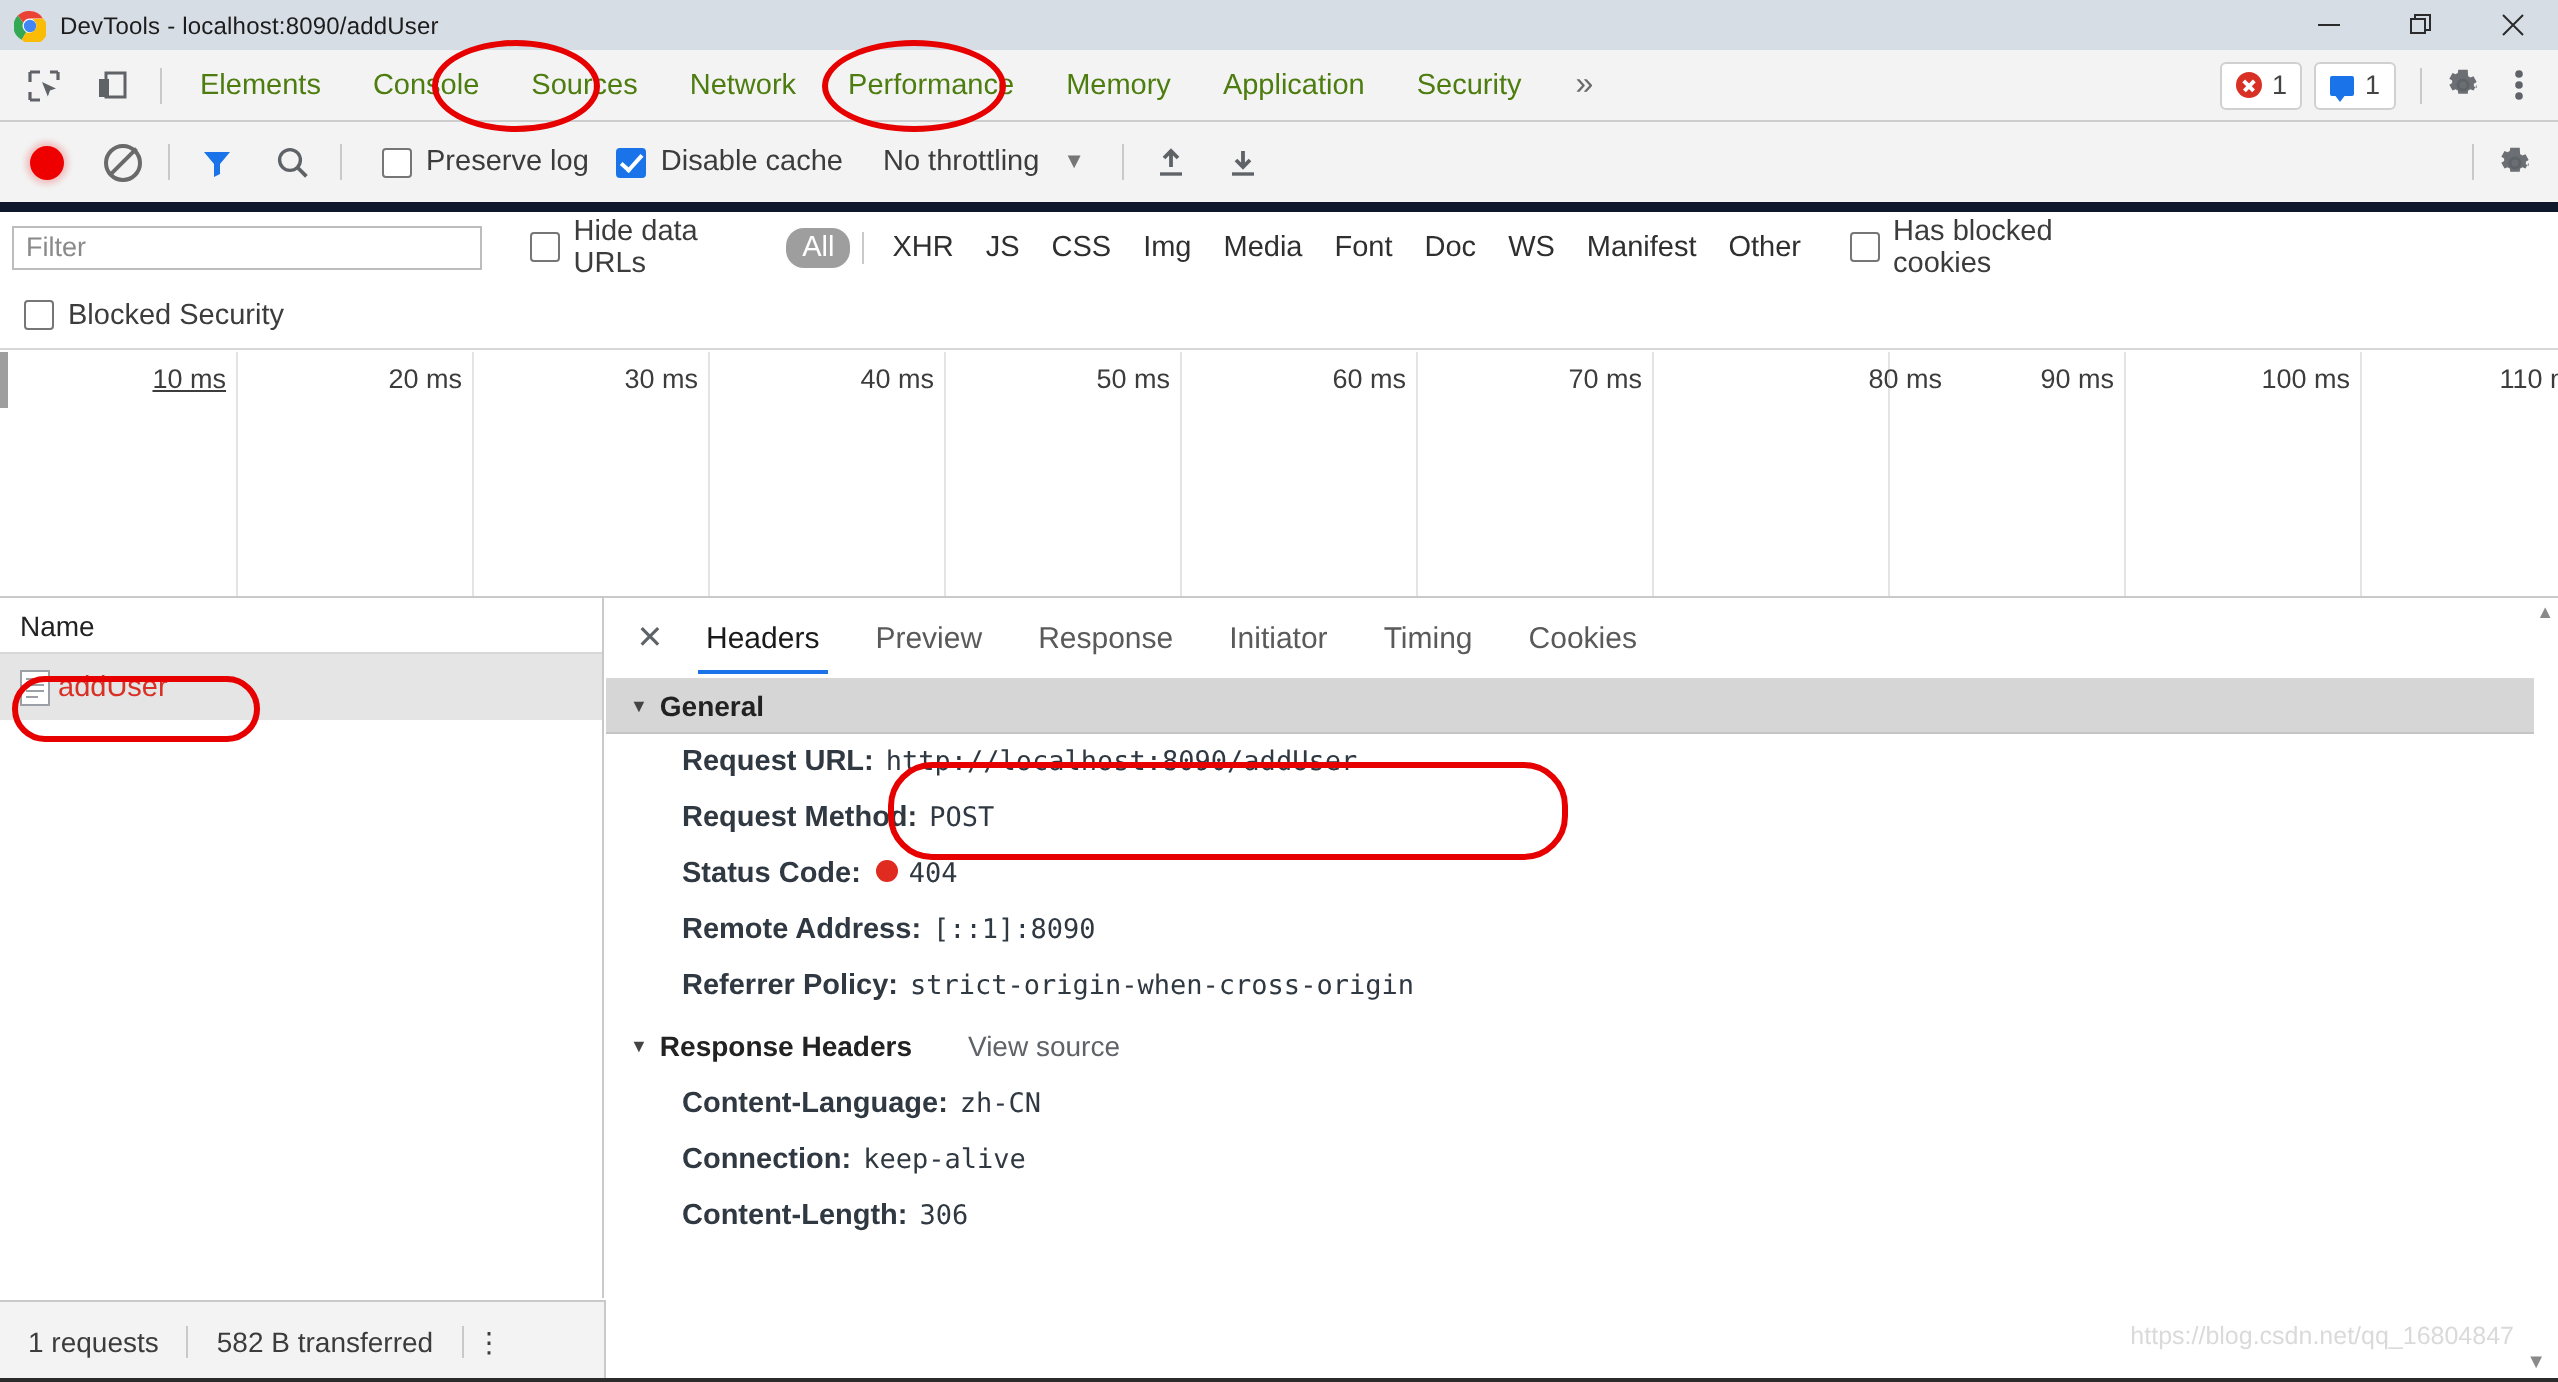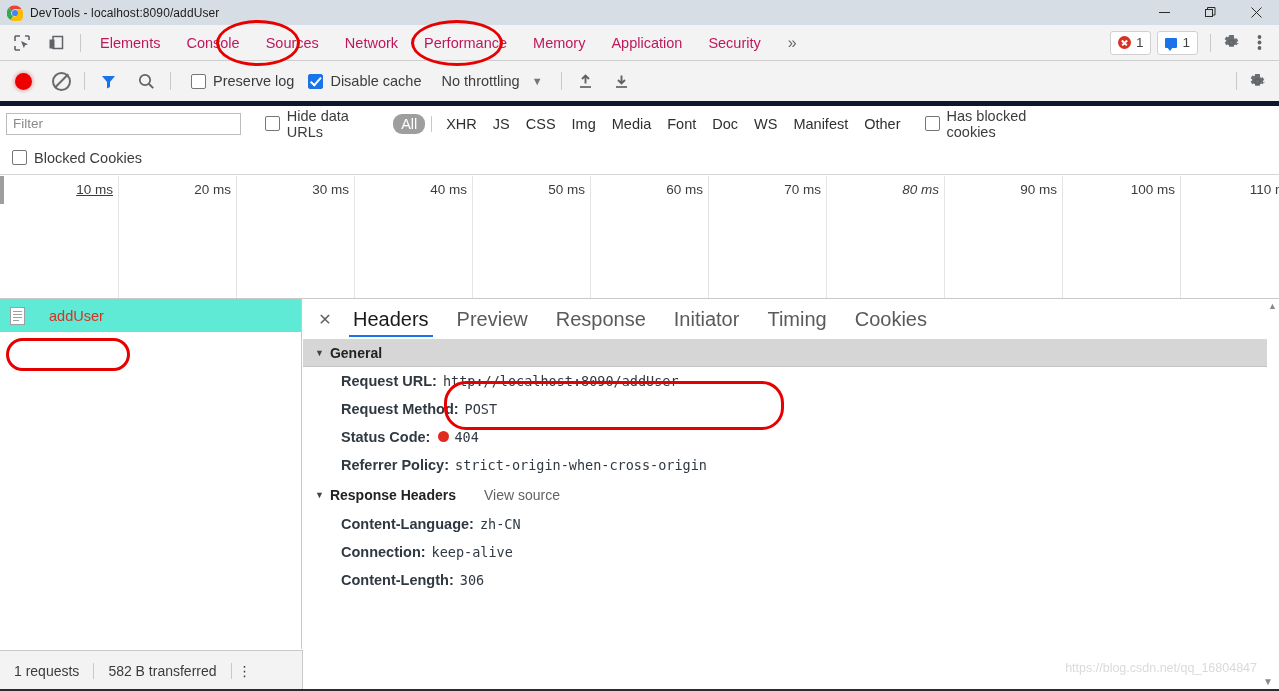--- a/index.html
+++ b/index.html
@@ -26,21 +26,21 @@
   
   .tabbar {
     position: absolute; left: 0; top: 25px; width: 1279px; height: 36px;
     background: #f3f3f3; border-bottom: 1px solid #cdcdcd;
     display: flex; align-items: center;
   }
   .icon-btn { width: 28px; height: 28px; display: flex; align-items: center; justify-content: center; }
   .tb-sep { width: 1px; height: 18px; background: #c9c9c9; margin: 0 6px; }
   .tabs { display: flex; align-items: center; height: 36px; }
   .tab {
-    font-size: 14.5px; color: #be185d; padding: 0 13px; height: 36px;
+    font-size: 14.5px; color: #4d7c0f; padding: 0 13px; height: 36px;
     display: flex; align-items: center; white-space: nowrap;
   }
   .tab.more { font-size: 16px; color: #6b6b6b; padding: 0 14px; }
   .tabbar-right { margin-left: auto; display: flex; align-items: center; padding-right: 6px; }
   .badge {
     display: flex; align-items: center; gap: 5px; border: 1px solid #d0d0d0; border-radius: 3px;
     height: 24px; padding: 0 7px; margin-right: 6px; background: #fff; font-size: 13.5px; color: #444;
   }
   .dot-err { width: 13px; height: 13px; border-radius: 50%; background: #d93025; position: relative; }
   .dot-err::before, .dot-err::after {
@@ -109,41 +109,41 @@
   
   .namepanel {
     position: absolute; left: 0; top: 299px; width: 302px; height: 350px;
     background: #fff; border-right: 1px solid #c9c9c9;
   }
   .name-head {
     height: 28px; border-bottom: 1px solid #d7d7d7; display: flex; align-items: center;
     padding-left: 10px; font-size: 14px; color: #222; background: #fff;
   }
   .req-row {
-    height: 33px; display: flex; align-items: center; padding-left: 10px; gap: 24px;
-    background: #5eead4;
+    height: 33px; display: flex; align-items: center; padding-left: 10px; gap: 4px;
+    background: #e5e5e5;
   }
   .doc-ico {
     width: 15px; height: 18px; border: 1px solid #9aa0a6; background: #fff; position: relative; flex: 0 0 auto;
   }
   .doc-ico i { position: absolute; left: 2px; width: 9px; height: 1px; background: #9aa0a6; display: block; }
   .req-name { font-size: 14.5px; color: #d93025; }
 
   
   .details {
     position: absolute; left: 303px; top: 299px; width: 976px; height: 392px;
     background: #fff; overflow: hidden;
   }
   .det-tabs {
     height: 41px; border-bottom: 1px solid #d7d7d7; display: flex; align-items: center;
     background: #fff; padding-left: 8px;
   }
   .det-close { font-size: 16px; color: #5f6368; width: 28px; text-align: center; }
   .det-tab {
-    font-size: 20px; color: #5a5a5a; padding: 0 14px; height: 35px; display: flex; align-items: center;
+    font-size: 15px; color: #5a5a5a; padding: 0 14px; height: 35px; display: flex; align-items: center;
     position: relative;
   }
   .det-tab.active { color: #1a1a1a; }
   .det-tab.active::after {
     content:''; position: absolute; left: 10px; right: 10px; bottom: 0; height: 2px; background: #1a73e8;
   }
   .sec-head {
     background: #d6d6d6; height: 27px; display: flex; align-items: center; gap: 6px;
     padding-left: 12px; font-size: 14px; font-weight: bold; color: #222;
     border-bottom: 1px solid #c4c4c4;
@@ -352,21 +352,21 @@
 
     <label class="lblchk" style="margin-left:16px;">
       <span class="chk"></span>
       <span>Has blocked cookies</span>
     </label>
   </div>
 
   <div class="blockedrow">
     <label class="lblchk" style="margin-left:0;">
       <span class="chk"></span>
-      <span>Blocked Cookies</span>
+      <span>Blocked Security</span>
     </label>
   </div>
 
   <div class="overview">
     <div class="ov-leftcap"></div>
     <div id="ov-ticks">
         <div class="ov-tick" style="left: 118px;"></div>
         <div class="ov-tlabel" style="left: 38px; width: 75px; text-decoration: underline;">10 ms</div>
         <div class="ov-tick" style="left: 236px;"></div>
         <div class="ov-tlabel" style="left: 156px; width: 75px;">20 ms</div>
@@ -374,33 +374,34 @@
         <div class="ov-tlabel" style="left: 274px; width: 75px;">30 ms</div>
         <div class="ov-tick" style="left: 472px;"></div>
         <div class="ov-tlabel" style="left: 392px; width: 75px;">40 ms</div>
         <div class="ov-tick" style="left: 590px;"></div>
         <div class="ov-tlabel" style="left: 510px; width: 75px;">50 ms</div>
         <div class="ov-tick" style="left: 708px;"></div>
         <div class="ov-tlabel" style="left: 628px; width: 75px;">60 ms</div>
         <div class="ov-tick" style="left: 826px;"></div>
         <div class="ov-tlabel" style="left: 746px; width: 75px;">70 ms</div>
         <div class="ov-tick" style="left: 944px;"></div>
-        <div class="ov-tlabel" style="left: 864px; width: 75px; font-style: italic;">80 ms</div>
+        <div class="ov-tlabel" style="left: 896px; width: 75px;">80 ms</div>
         <div class="ov-tick" style="left: 1062px;"></div>
         <div class="ov-tlabel" style="left: 982px; width: 75px;">90 ms</div>
         <div class="ov-tick" style="left: 1180px;"></div>
         <div class="ov-tlabel" style="left: 1100px; width: 75px;">100 ms</div>
         <div class="ov-tlabel" style="left: 1218px; width: 75px;">110 ms</div>
       </div>
 
     <div id="ov-events"></div>
 
   </div>
 
   <div class="namepanel">
+    <div class="name-head">Name</div>
     <div class="req-row">
       <span class="doc-ico">
         <i style="top:3px;"></i>
           <i style="top:6px;"></i>
           <i style="top:9px;"></i>
           <i style="top:12px;width:6px;"></i>
       </span>
       <span class="req-name">addUser</span>
     </div>
   </div>
@@ -428,20 +429,24 @@
       <div class="kv">
         <span class="k">Request Method:</span>
         <span class="v">POST</span>
       </div>
       <div class="kv">
         <span class="k">Status Code:</span>
         <span class="status-dot"></span>
         <span class="v" style="margin-left:3px;">404</span>
       </div>
       <div class="kv">
+        <span class="k">Remote Address:</span>
+        <span class="v">[::1]:8090</span>
+      </div>
+      <div class="kv">
         <span class="k">Referrer Policy:</span>
         <span class="v">strict-origin-when-cross-origin</span>
       </div>
     </div>
 
     <div class="sec-head" style="background:#fff;border-bottom:none;height:31px;">
       <span class="tri">▼</span>
       <span>Response Headers</span>
       <span class="viewsrc">View source</span>
     </div>

